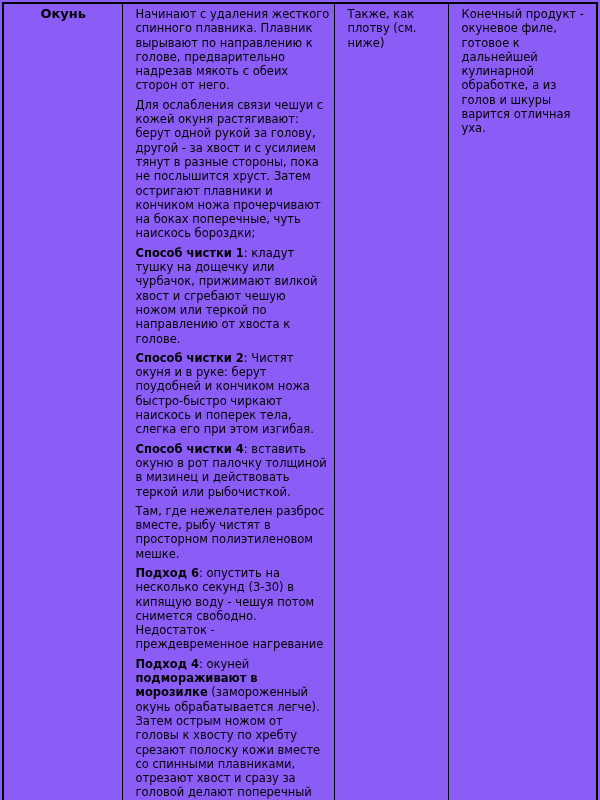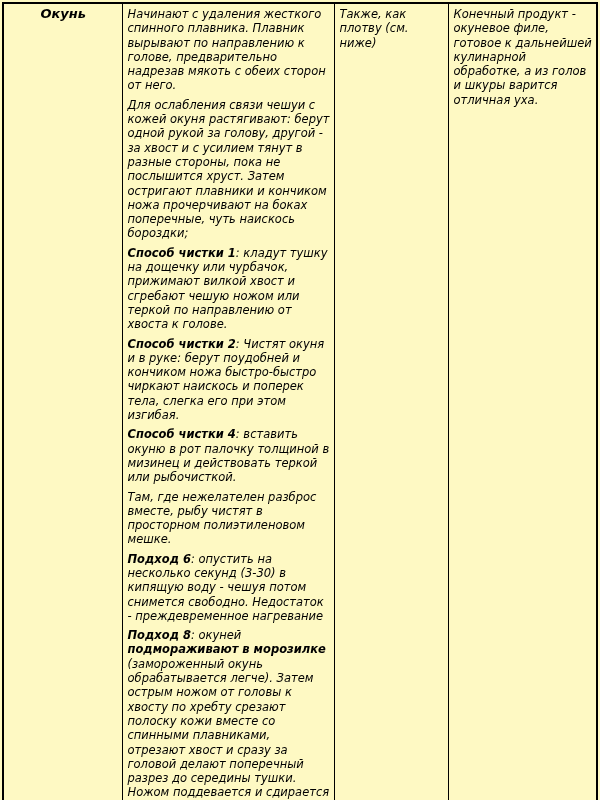--- a/index.html
+++ b/index.html
@@ -4,27 +4,26 @@
 <style>
   * { box-sizing: border-box; }
   html, body {
     margin: 0;
     padding: 0;
     background: #ffffff;
   }
   .page {
     width: 600px;
     height: 800px;
-    background: #fef9c3;
+    background: #8b5cf6;
     color: #000000;
     font-family: "DejaVu Sans", "Liberation Sans", sans-serif;
     font-size: 11.5px;
     line-height: 14.3px;
     overflow: hidden;
-    font-style: italic;
   }
   table.doc-table {
     border-collapse: collapse;
     table-layout: fixed;
     width: 594px;
     height: 793px;
     margin: 2px 0 0 2px;
     border: 2px solid #000000;
   }
   table.doc-table td {
@@ -32,21 +31,21 @@
     vertical-align: top;
     padding: 3px 4px 3px 5px;
   }
   td.fish-name-cell {
     text-align: center;
     font-weight: bold;
     font-size: 13px;
     padding-top: 4px;
   }
   td p {
-    margin: 0 0 5px 0;
+    margin: 0 0 5px 8px;
   }
   td p:last-child {
     margin-bottom: 0;
   }
   b { font-weight: bold; }
 </style>
 </head>
 <body>
 
 <div class="page">
@@ -63,21 +62,21 @@
           <span>Окунь</span>
         </td>
         <td class="method-cell">
             <p><span>Начинают с удаления жесткого спинного плавника. Плавник вырывают по направлению к голове, предварительно надрезав мякоть с обеих сторон от него.</span></p>
             <p><span>Для ослабления связи чешуи с кожей окуня растягивают: берут одной рукой за голову, другой - за хвост и с усилием тянут в разные стороны, пока не послышится хруст. Затем остригают плавники и кончиком ножа прочерчивают на боках поперечные, чуть наискось бороздки;</span></p>
             <p><b>Способ чистки 1</b><span>: кладут тушку на дощечку или чурбачок, прижимают вилкой хвост и сгребают чешую ножом или теркой по направлению от хвоста к голове.</span></p>
             <p><b>Способ чистки 2</b><span>: Чистят окуня и в руке: берут поудобней и кончиком ножа быстро-быстро чиркают наискось и поперек тела, слегка его при этом изгибая.</span></p>
             <p><b>Способ чистки 4</b><span>: вставить окуню в рот палочку толщиной в мизинец и действовать теркой или рыбочисткой.</span></p>
             <p><span>Там, где нежелателен разброс вместе, рыбу чистят в просторном полиэтиленовом мешке.</span></p>
             <p><b>Подход 6</b><span>: опустить на несколько секунд (3-30) в кипящую воду - чешуя потом снимется свободно. Недостаток - преждевременное нагревание</span></p>
-            <p><b>Подход 8</b><span>: окуней </span><b>подмораживают в морозилке</b><span> (замороженный окунь обрабатывается легче). Затем острым ножом от головы к хвосту по хребту срезают полоску кожи вместе со спинными плавниками, отрезают хвост и сразу за головой делают поперечный разрез до середины тушки. Ножом поддевается и сдирается кожа сначала с одной, затем с другой стороны.</span></p>
+            <p><b>Подход 4</b><span>: окуней </span><b>подмораживают в морозилке</b><span> (замороженный окунь обрабатывается легче). Затем острым ножом от головы к хвосту по хребту срезают полоску кожи вместе со спинными плавниками, отрезают хвост и сразу за головой делают поперечный разрез до середины тушки. Ножом поддевается и сдирается кожа сначала с одной, затем с другой стороны.</span></p>
           </td>
         <td class="also-cell">
           <p>Также, как плотву (см. ниже)</p>
         </td>
         <td class="result-cell">
           <p>Конечный продукт - окуневое филе, готовое к дальнейшей кулинарной обработке, а из голов и шкуры варится отличная уха.</p>
         </td>
       </tr>
     </tbody>
   </table>

